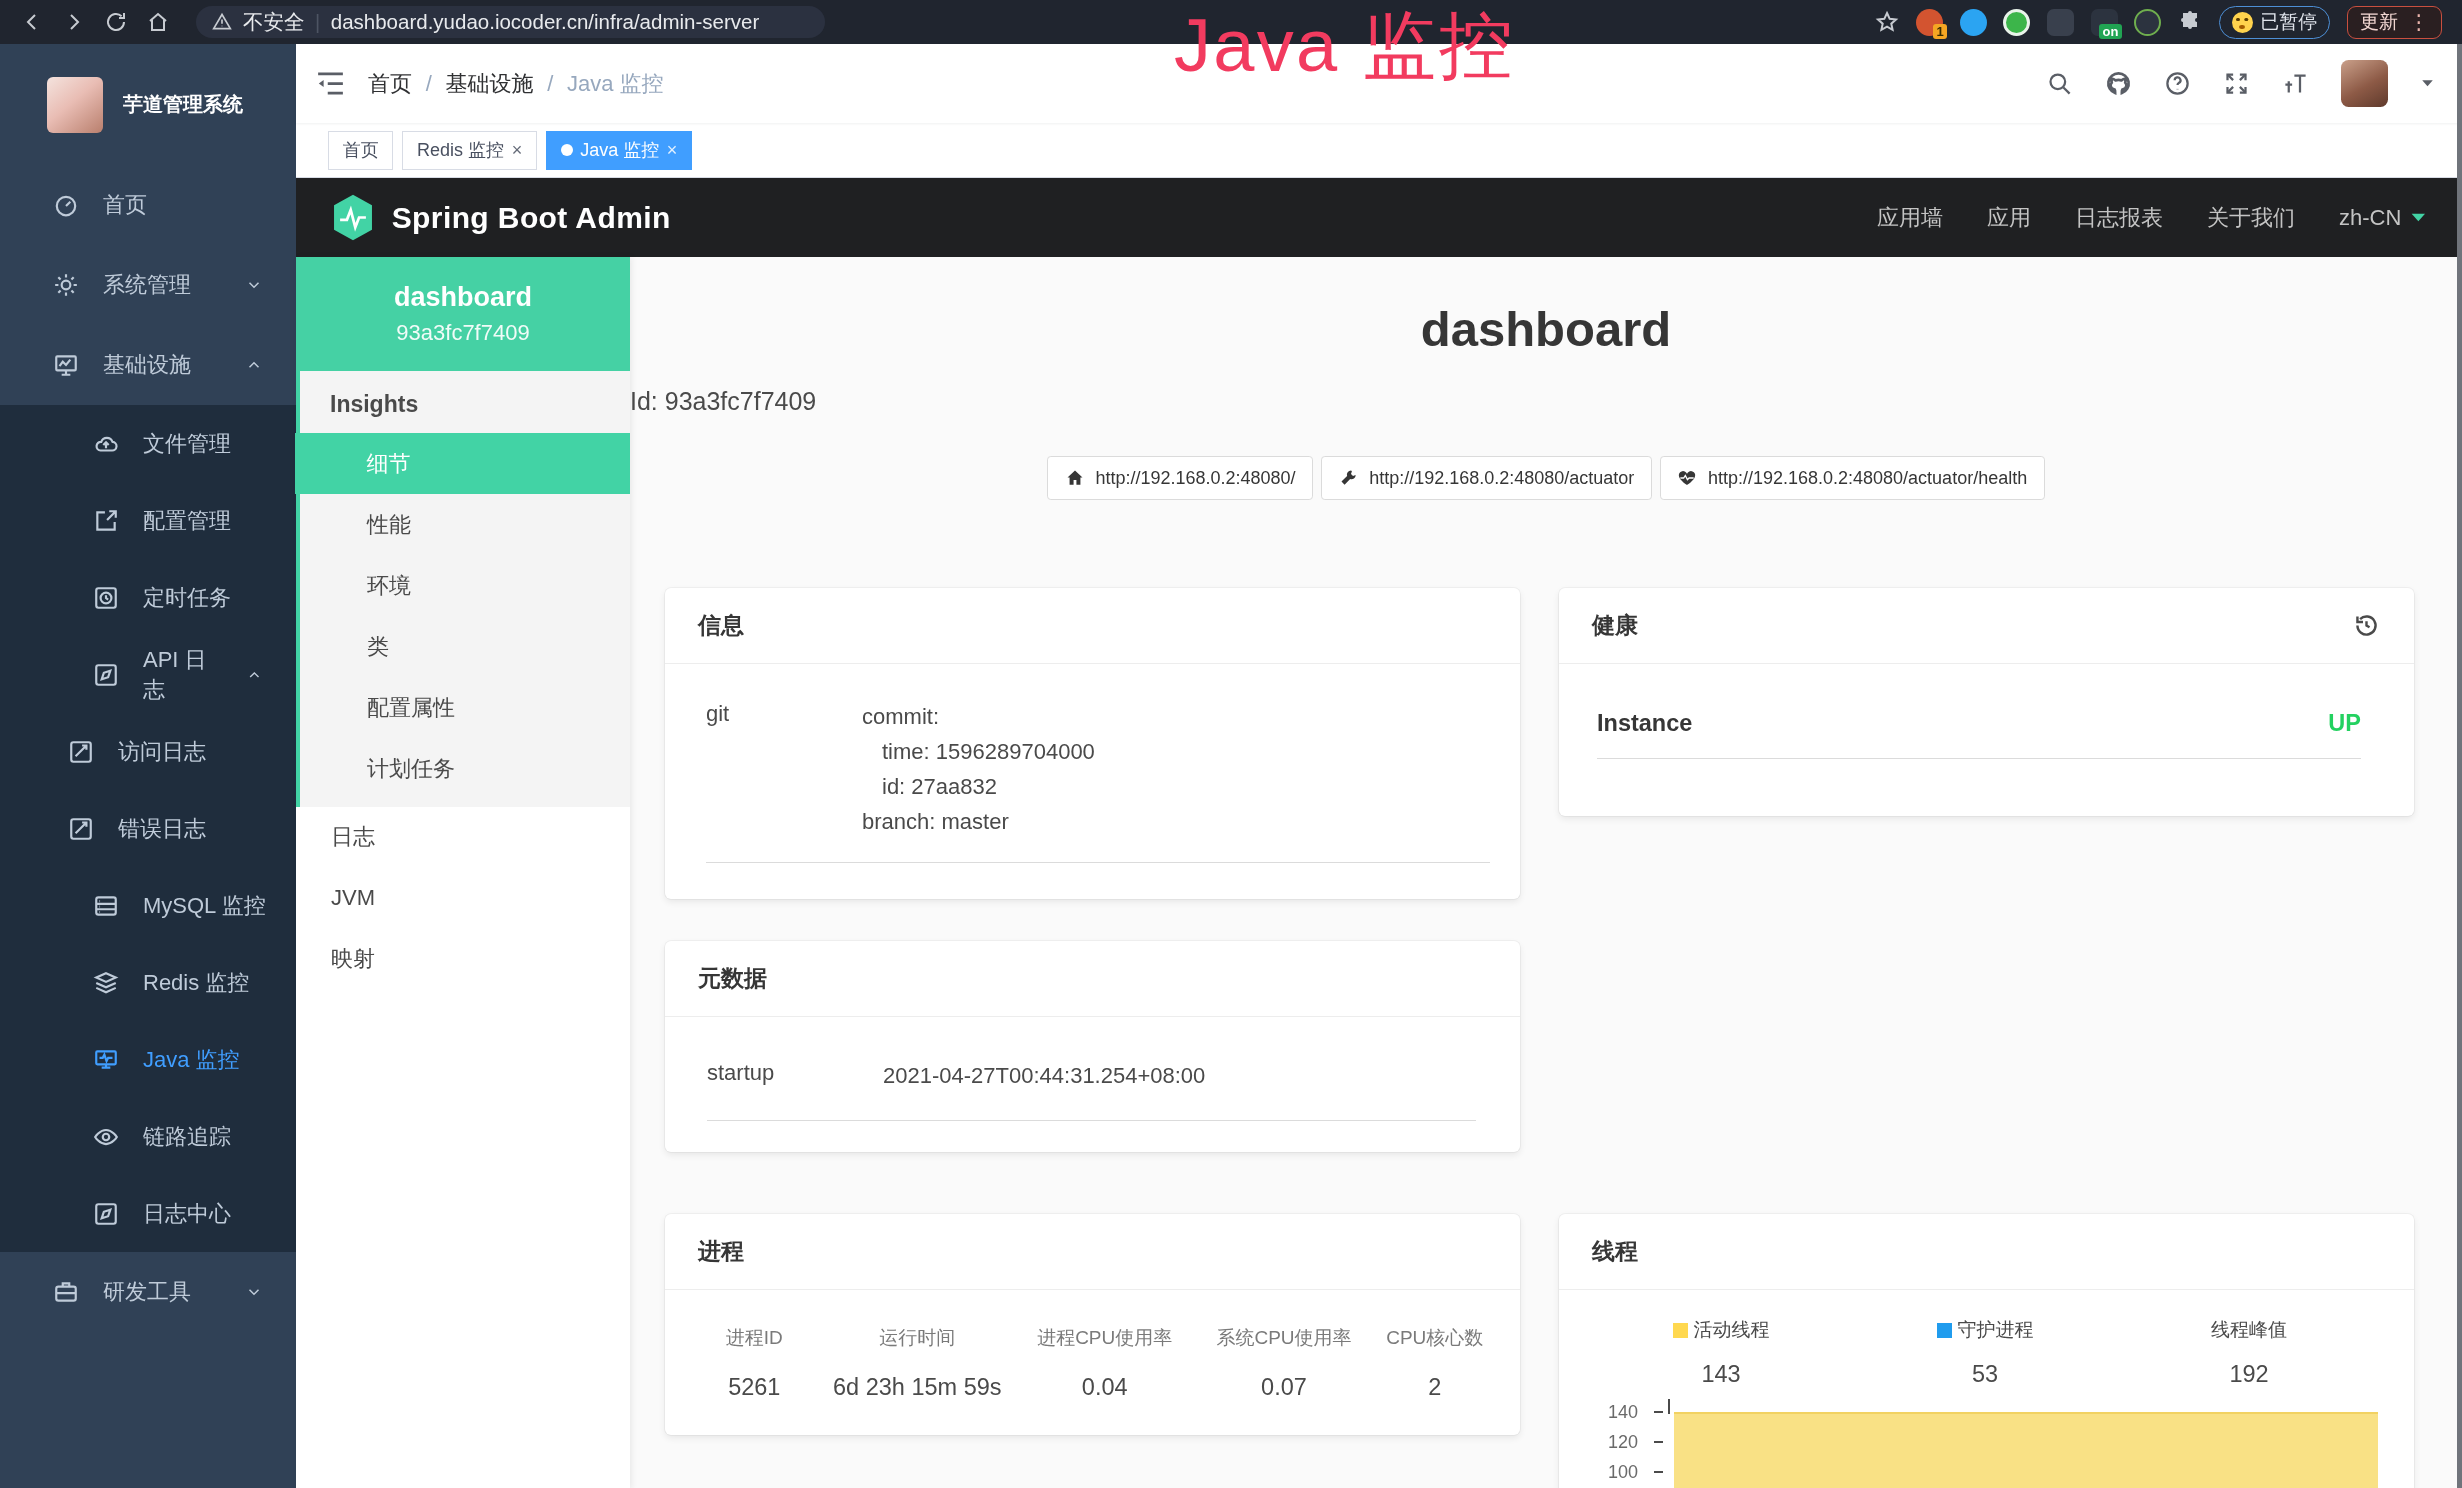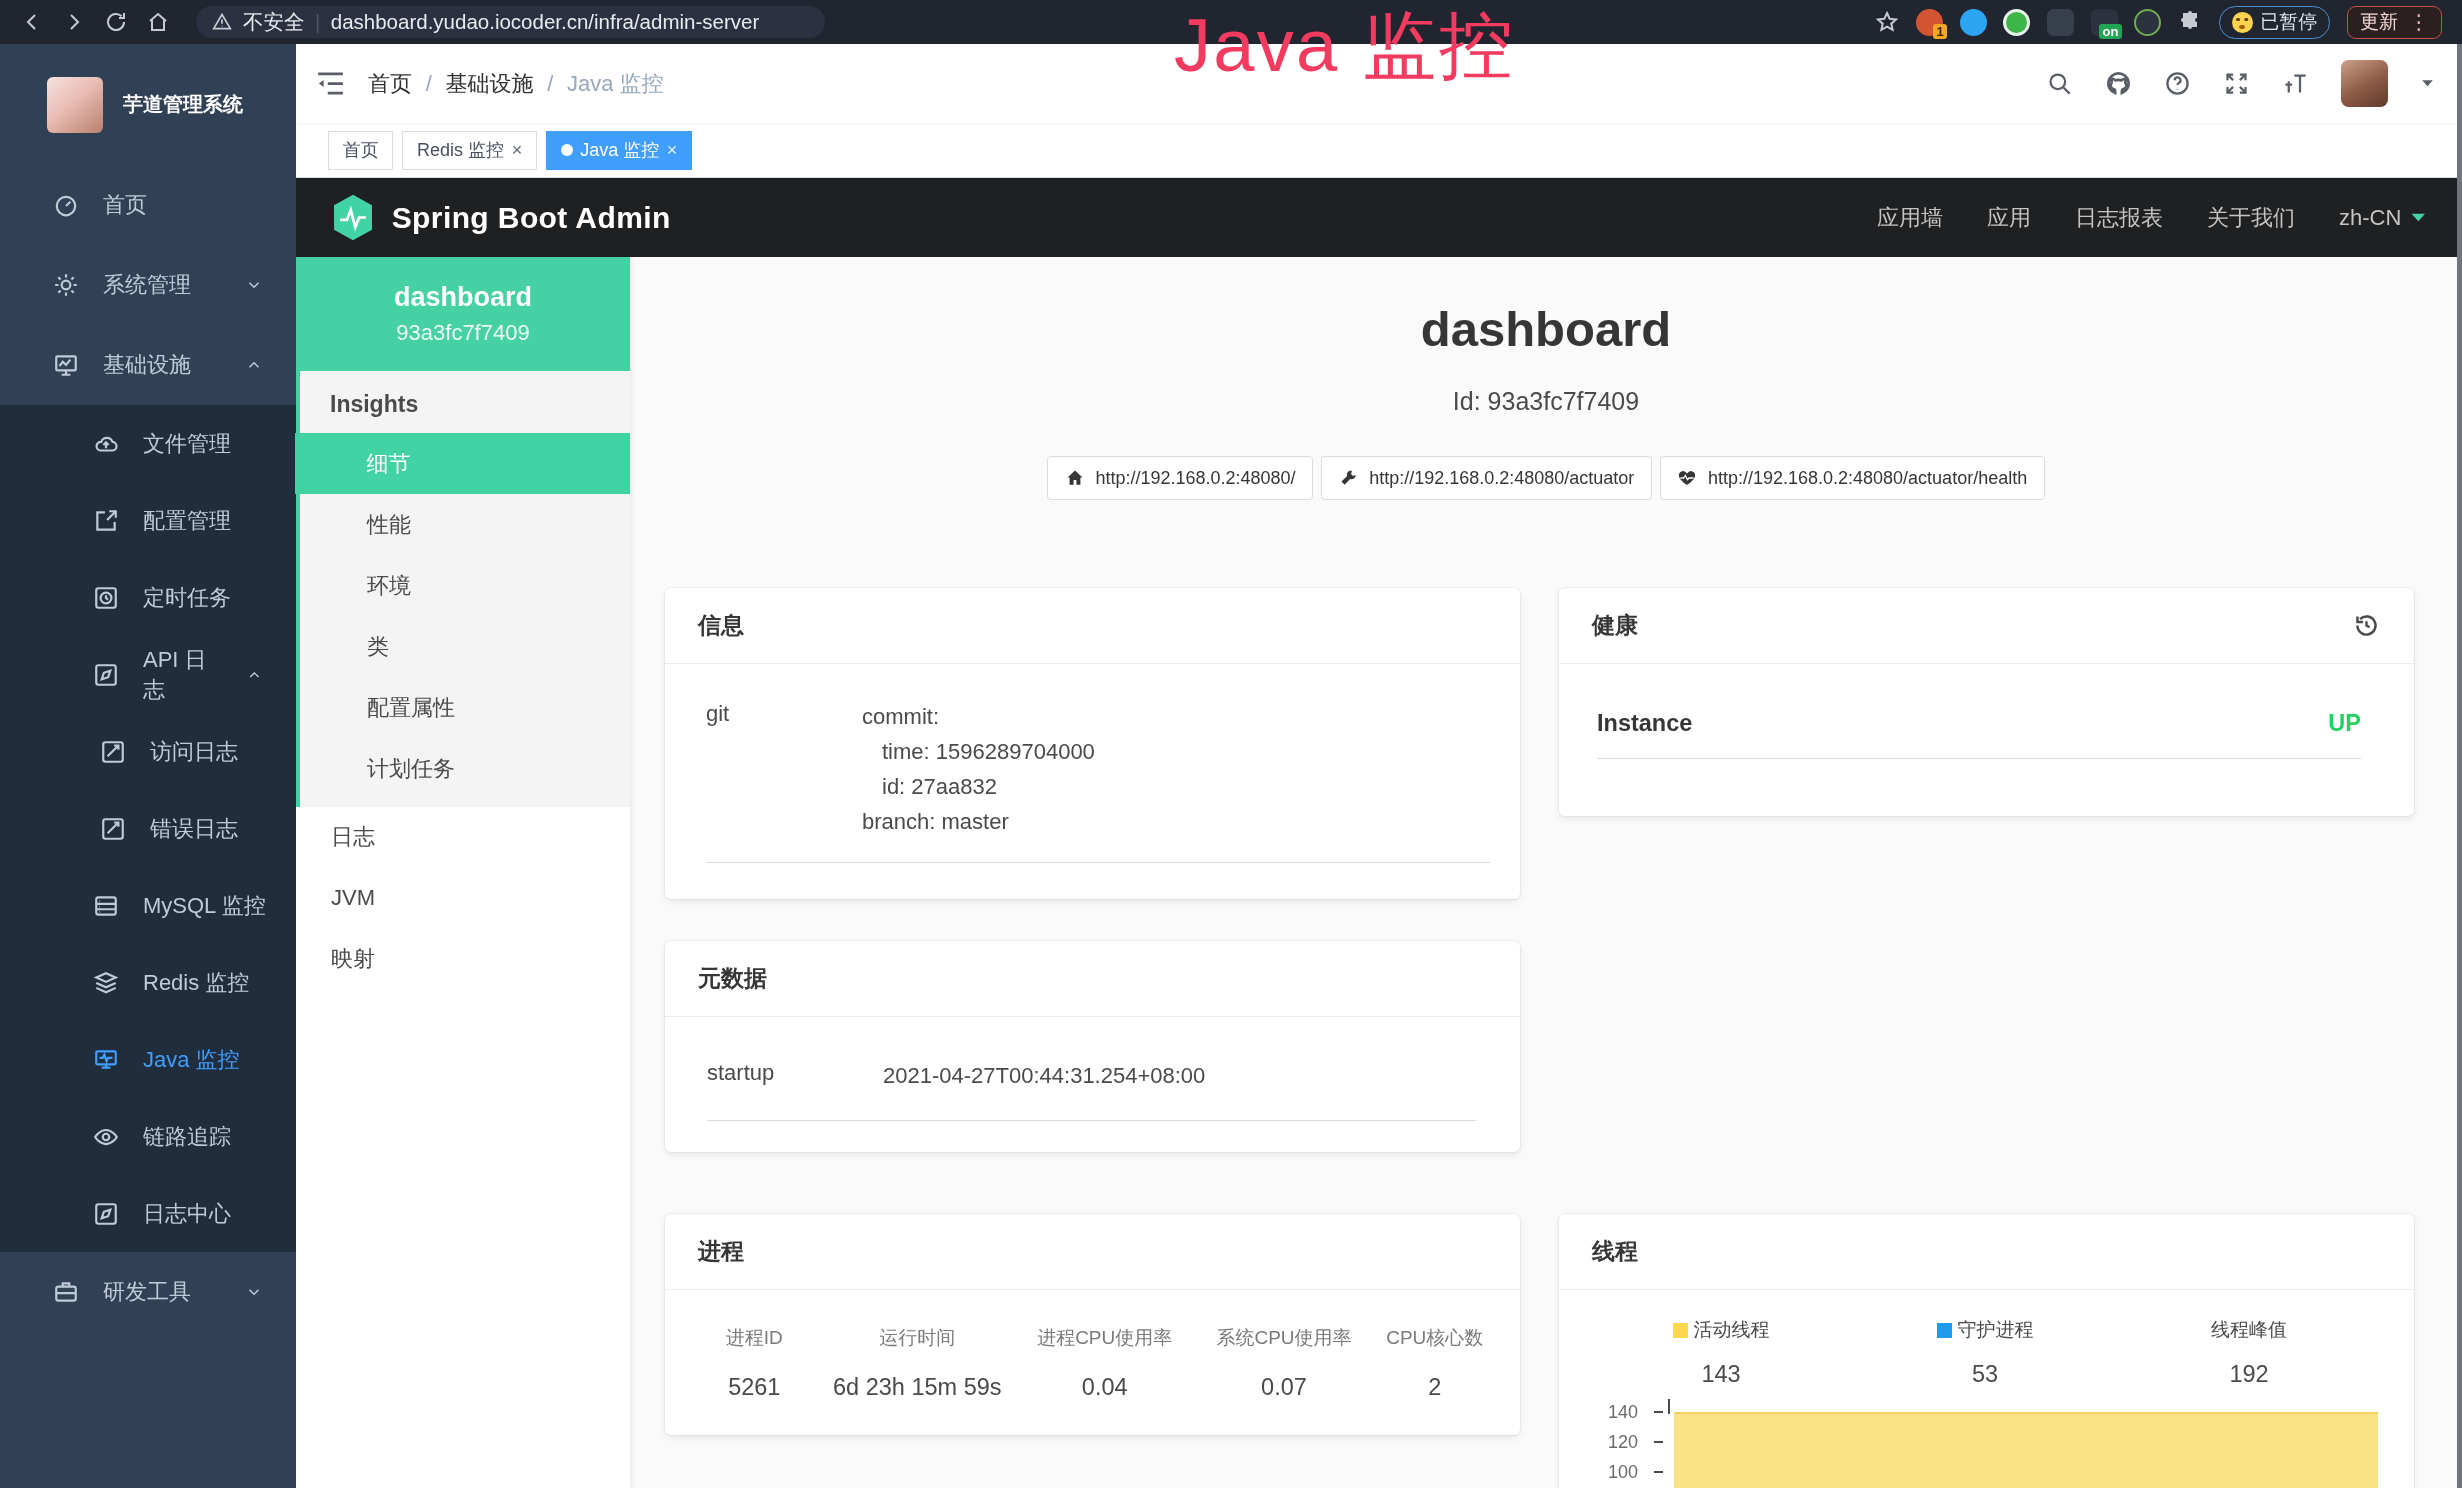--- a/index.html
+++ b/index.html
@@ -44,21 +44,21 @@
   .sidebar { width:296px; flex-shrink:0; background:#304156; color:#bfcbd9; font-size:22px; }
   .logo-row { height:121px; display:flex; align-items:center; gap:20px; padding-left:47px; }
   .logo-img { width:56px; height:56px; border-radius:6px;
     background:linear-gradient(140deg,#f4e3de 0%,#e9bdb4 45%,#b97f6d 100%); }
   .logo-title { color:#fff; font-size:20px; font-weight:bold; }
   .mi { height:80px; display:flex; align-items:center; gap:24px; padding-left:53px; }
   .mi .micon { width:26px; height:26px; flex-shrink:0; }
   .mi .chev { margin-left:auto; margin-right:33px; width:18px; height:18px; }
   .sub { background:#1f2d3d; }
   .sub .mi { height:77px; padding-left:93px; }
-  .sub .mi.l3 { padding-left:100px; }
+  .sub .mi.l3 { padding-left:68px; }
   .mi.active { color:#409eff; }
 
   .right-col { flex:1; display:flex; flex-direction:column; min-width:0; }
 
   
   .navbar { height:79px; background:#fff; display:flex; align-items:center; gap:21px;
     padding:0 27px 0 18px; box-shadow:0 0.8px 3px rgba(0,21,41,.08); position:relative; z-index:3; }
   .hamburger { width:33px; height:33px; color:#5a5e66; }
   .crumbs { display:flex; align-items:center; gap:13.7px; font-size:22px; color:#303133; }
   .crumbs .csep { color:#97a8be; }
@@ -97,21 +97,21 @@
   .insights { background:#f4f4f4; border-left:4.6px solid #42d3a5; padding-bottom:7.6px; }
   .insights-title { font-size:23px; font-weight:bold; color:#4a4a4a; padding:20px 0 15px 30px; }
   .s-item { height:61px; display:flex; align-items:center; padding-left:67px; font-size:22px; color:#4a4a4a; }
   .s-item.active { background:#42d3a5; color:#fff; margin-left:-4.6px; padding-left:71px; }
   .r-item { height:61px; display:flex; align-items:center; padding-left:35px; font-size:22px;
     color:#4a4a4a; background:#fff; }
 
   .sba-main { flex:1; position:relative; background:#fafafa; overflow:hidden; }
   .m-title { position:absolute; top:44px; left:0; right:0; text-align:center;
     font-size:49px; font-weight:bold; color:#363636; }
-  .m-id { position:absolute; top:130px; left:0; right:0; text-align:center; font-size:25px; color:#4a4a4a; }
+  .m-id { position:absolute; top:130px; left:0; right:0; text-align:left; font-size:25px; color:#4a4a4a; }
   .m-links { position:absolute; top:199px; left:0; right:0; display:flex; justify-content:center; gap:7.6px; }
   .link-btn { height:44px; background:#fff; border:0.8px solid #dbdbdb; border-radius:3.8px;
     display:flex; align-items:center; gap:10.6px; padding:0 16.7px; font-size:18px; color:#363636; }
   .lico { width:20px; height:20px; color:#363636; }
 
   .card { position:absolute; background:#fff; border-radius:6px;
     box-shadow:0 3px 7.6px rgba(10,10,10,.08), 0 0 0 0.8px rgba(10,10,10,.05); }
   .card-h { height:76px; display:flex; align-items:center; padding:0 33px;
     font-size:23px; font-weight:bold; color:#363636; border-bottom:1.5px solid #ededed; }
   #card-info    { left:35px;  top:331px;  width:855px; height:311px; }

